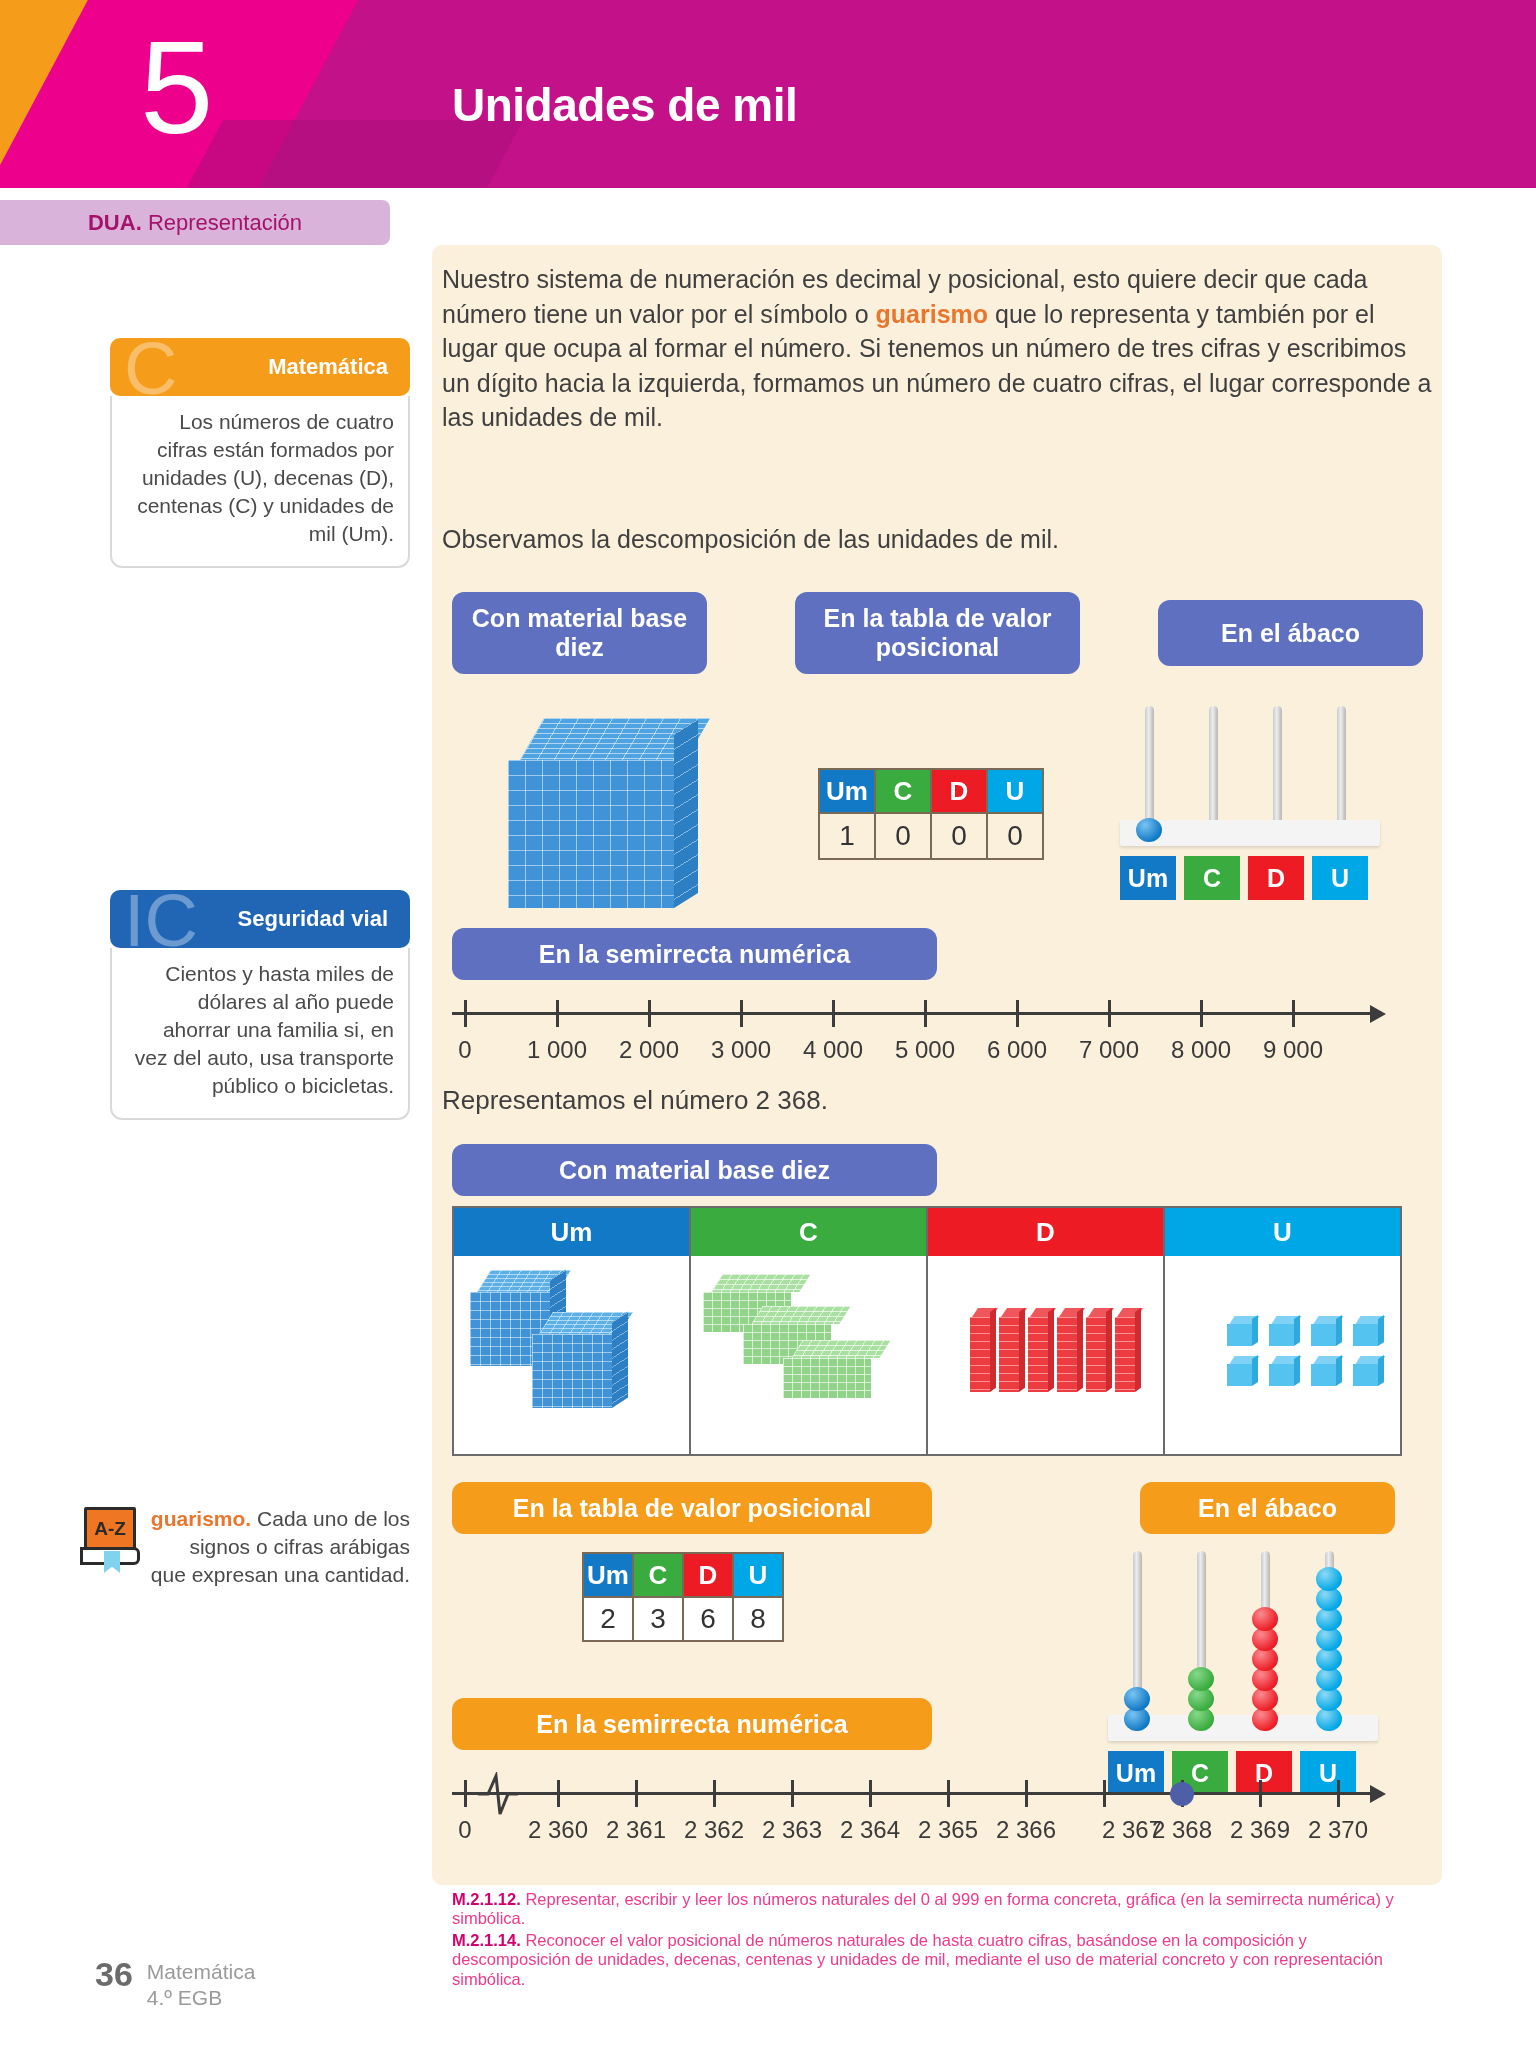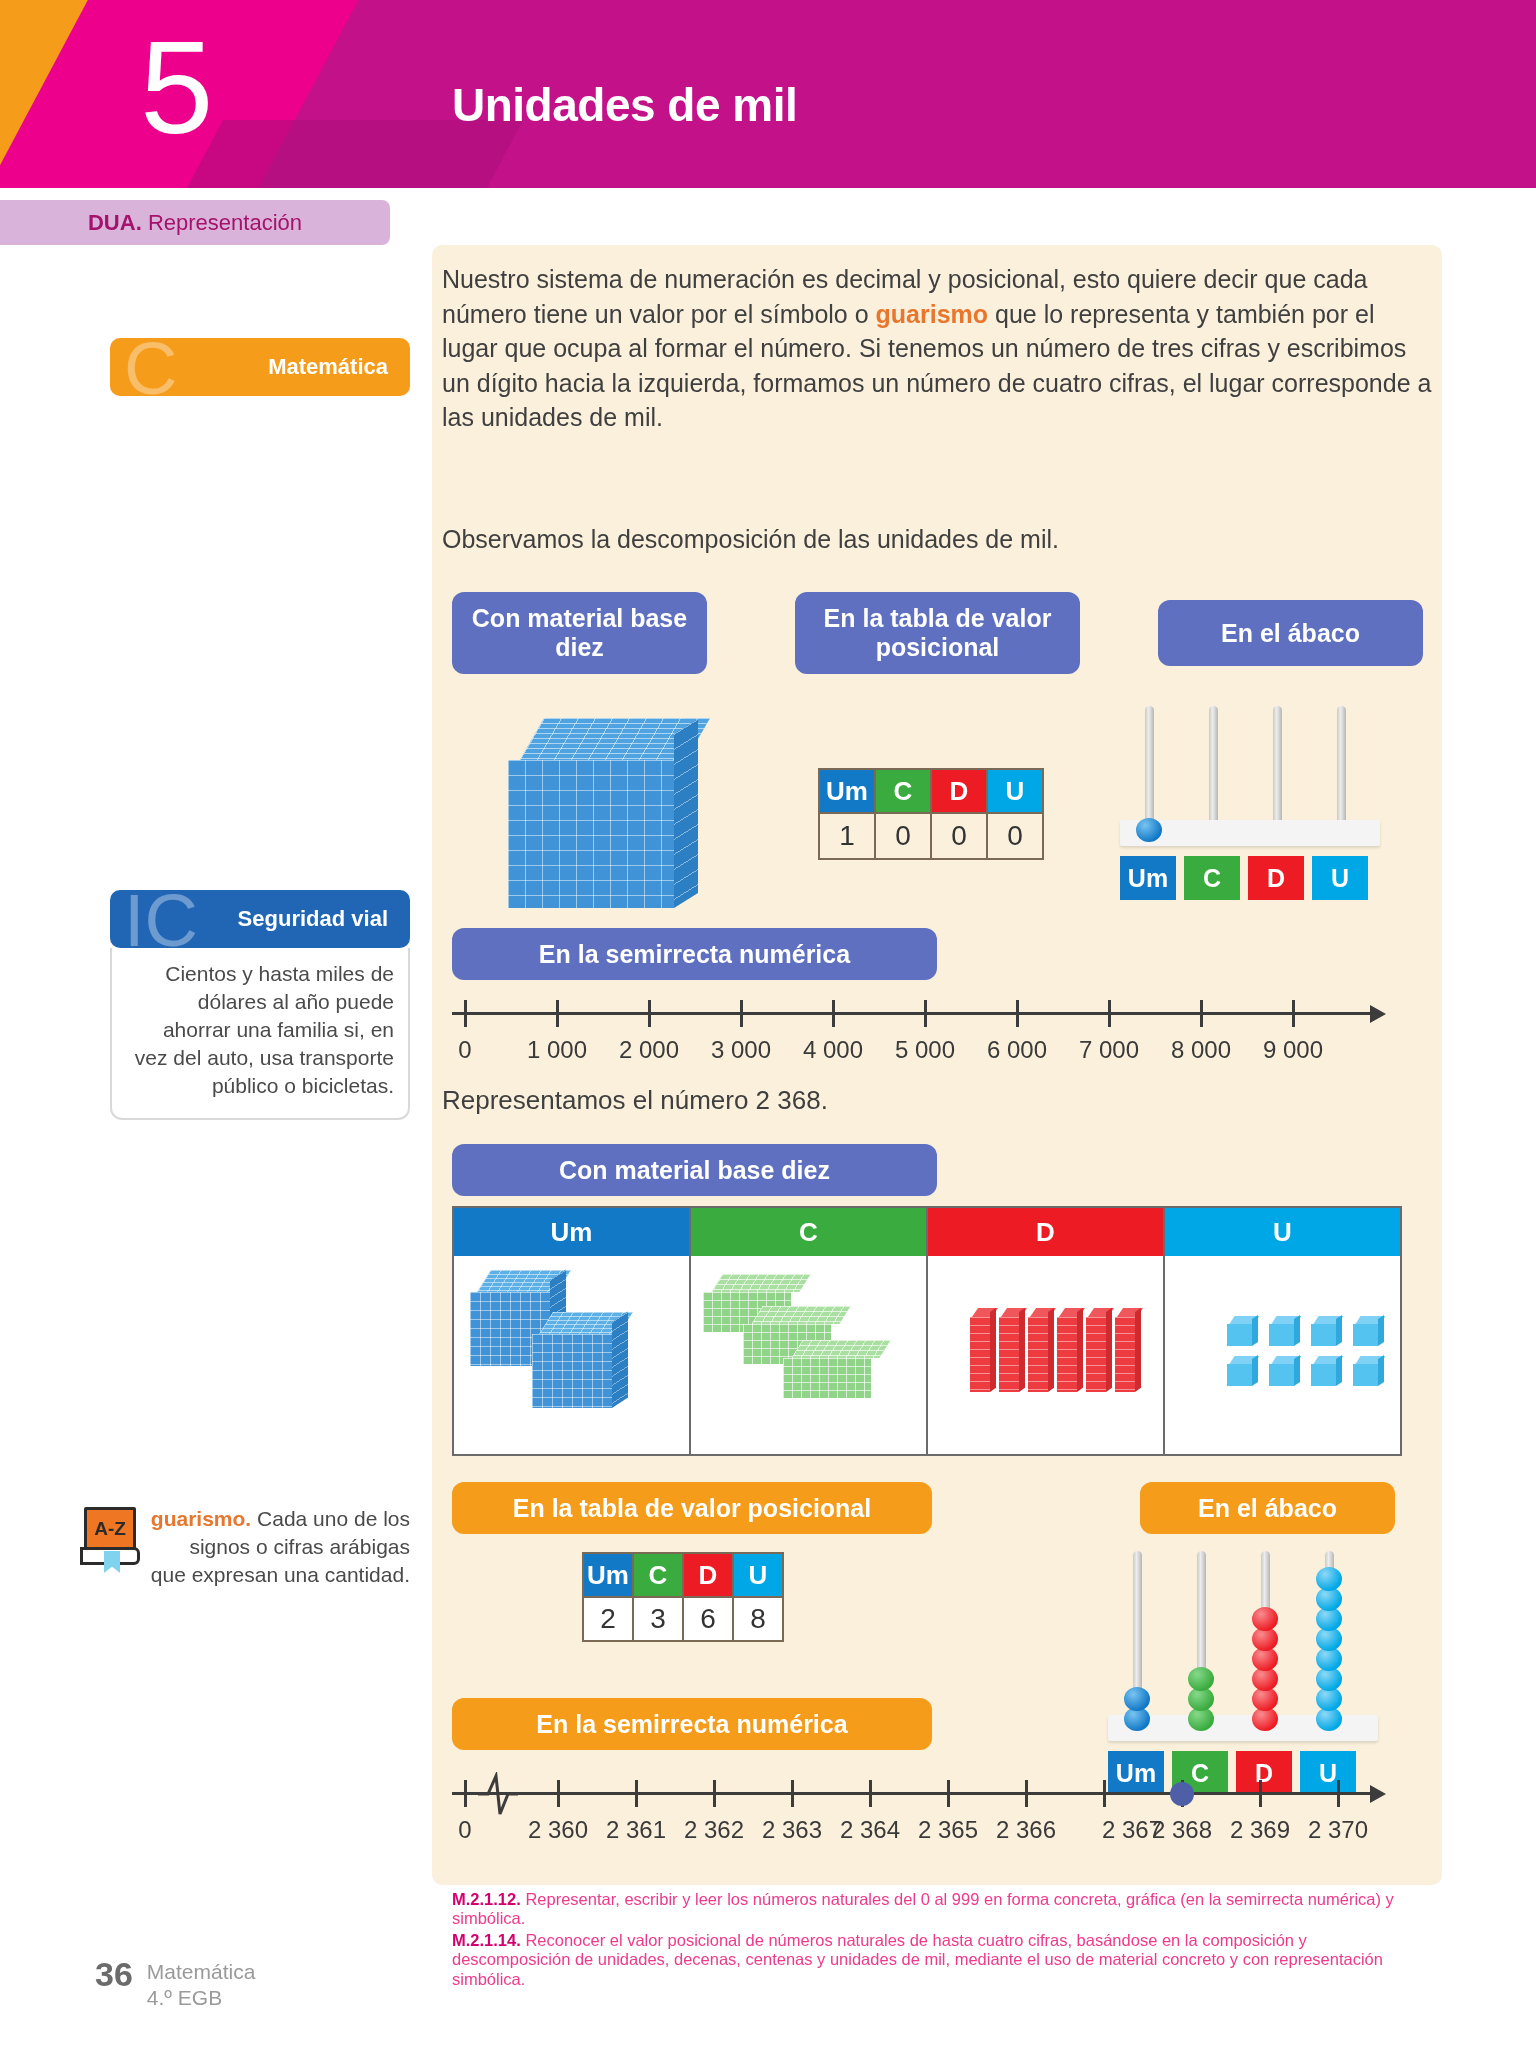--- a/index.html
+++ b/index.html
@@ -333,20 +333,21 @@
     <b>DUA.</b>
     <span>Representación</span>
   </div>
 </div>
 
 <div class="side-box" id="mat-box">
   <div class="side-pill">
     <span class="ghost">C</span>
     <span>Matemática</span>
   </div>
+  <div class="side-body">Los números de cuatro cifras están formados por unidades (U), decenas (D), centenas (C) y unidades de mil (Um).</div>
 </div>
 
 <div class="side-box" id="vial-box">
   <div class="side-pill">
     <span class="ghost">IC</span>
     <span>Seguridad vial</span>
   </div>
   <div class="side-body">Cientos y hasta miles de dólares al año puede ahorrar una familia si, en vez del auto, usa transporte público o bicicletas.</div>
 </div>
 

